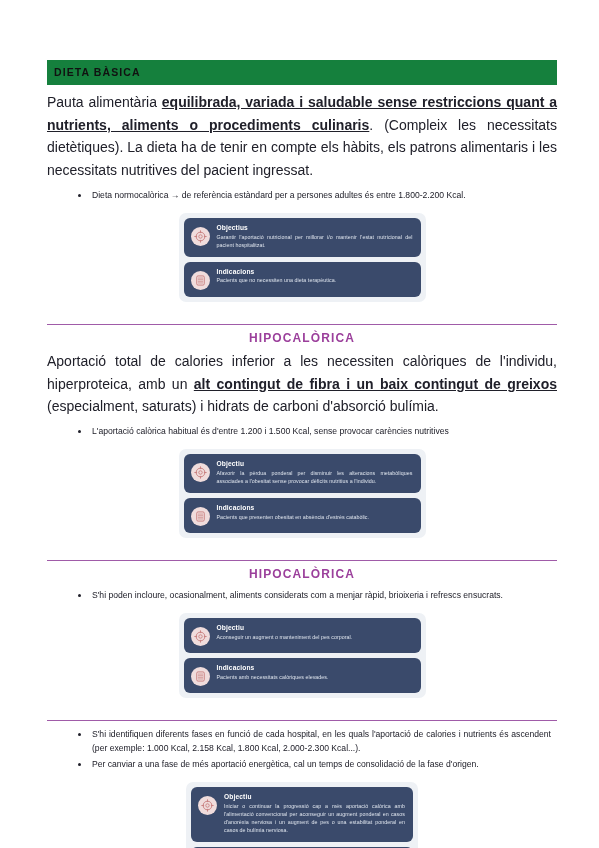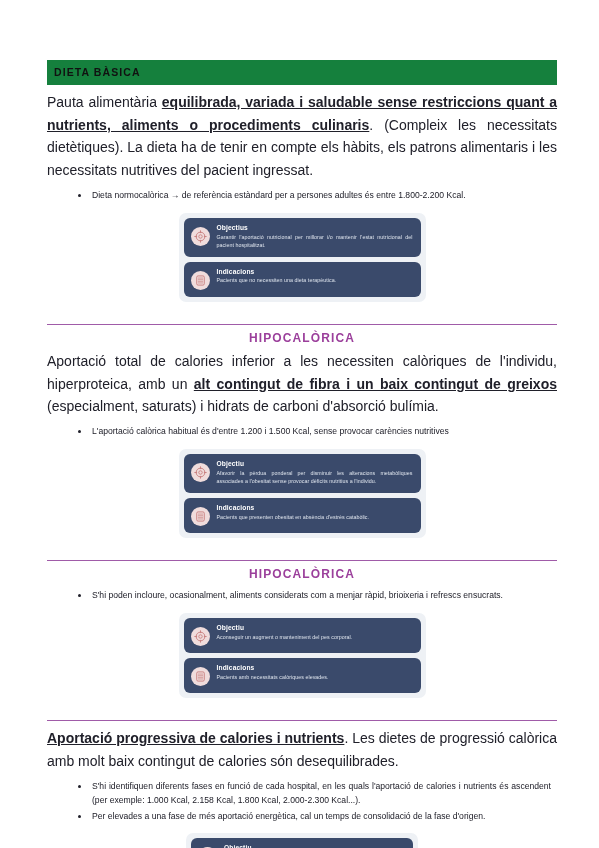--- a/index.html
+++ b/index.html
@@ -268,24 +268,23 @@
               <div class="card-title">Indicacions</div>
               <div class="card-body">Pacients amb necessitats calòriques elevades.</div>
             </div>
           </div>
         </div>
       </section>
       <section>
         <div class="rule-heading-wrap">
           <hr class="section-rule">
         </div>
-        <p class="body"><span></span><span class="u">Aportació progressiva de calories i nutrients</span><span>. Les dietes de progressió calòrica amb molt baix contingut de calories són desequilibrades.</span></p>
         <ul class="bullets">
           <li>S'hi identifiquen diferents fases en funció de cada hospital, en les quals l'aportació de calories i nutrients és ascendent (per exemple: 1.000 Kcal, 2.158 Kcal, 1.800 Kcal, 2.000-2.300 Kcal...).</li>
-          <li>Per elevades a una fase de més aportació energètica, cal un temps de consolidació de la fase d'origen.</li>
+          <li>Per canviar a una fase de més aportació energètica, cal un temps de consolidació de la fase d'origen.</li>
         </ul>
         <div class="card-block wide">
           <div class="info-card">
             <span class="card-icon">
               <svg width="13" height="13" viewBox="0 0 24 24">
                 <circle cx="12" cy="12" r="8" fill="none" stroke="#c8807f" stroke-width="1.8"></circle>
                 <circle cx="12" cy="12" r="3.2" fill="none" stroke="#c8807f" stroke-width="1.6"></circle>
                 <line x1="12" y1="1.5" x2="12" y2="5" stroke="#c8807f" stroke-width="1.8" stroke-linecap="round"></line>
                 <line x1="12" y1="19" x2="12" y2="22.5" stroke="#c8807f" stroke-width="1.8" stroke-linecap="round"></line>
                 <line x1="1.5" y1="12" x2="5" y2="12" stroke="#c8807f" stroke-width="1.8" stroke-linecap="round"></line>

